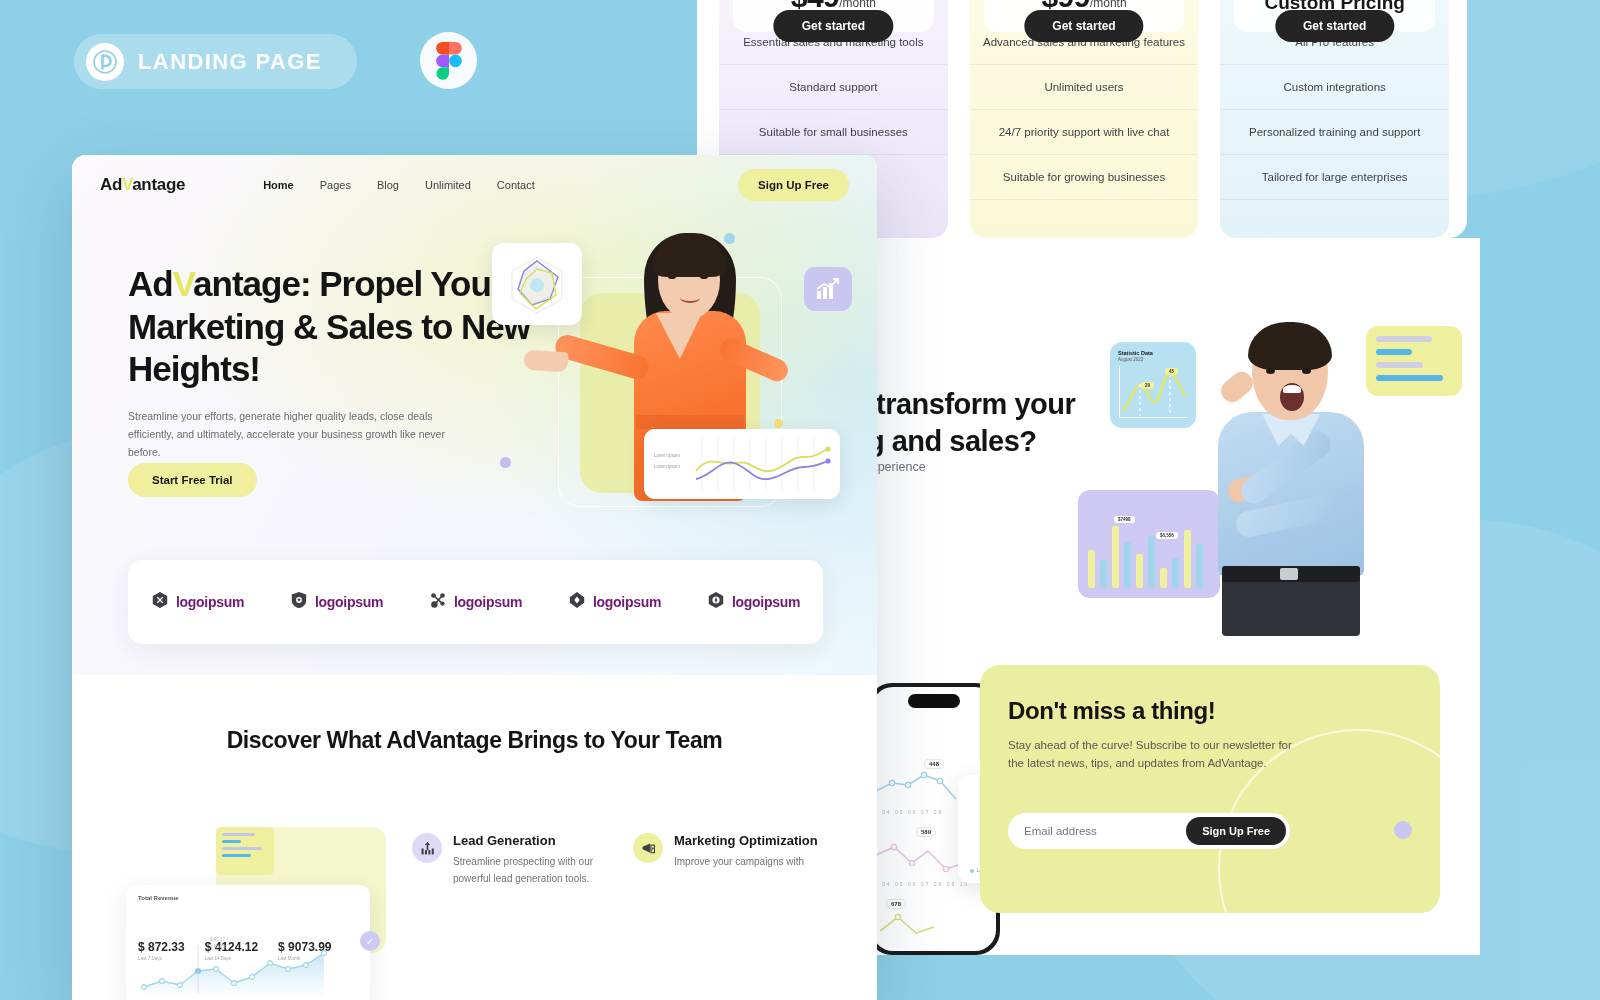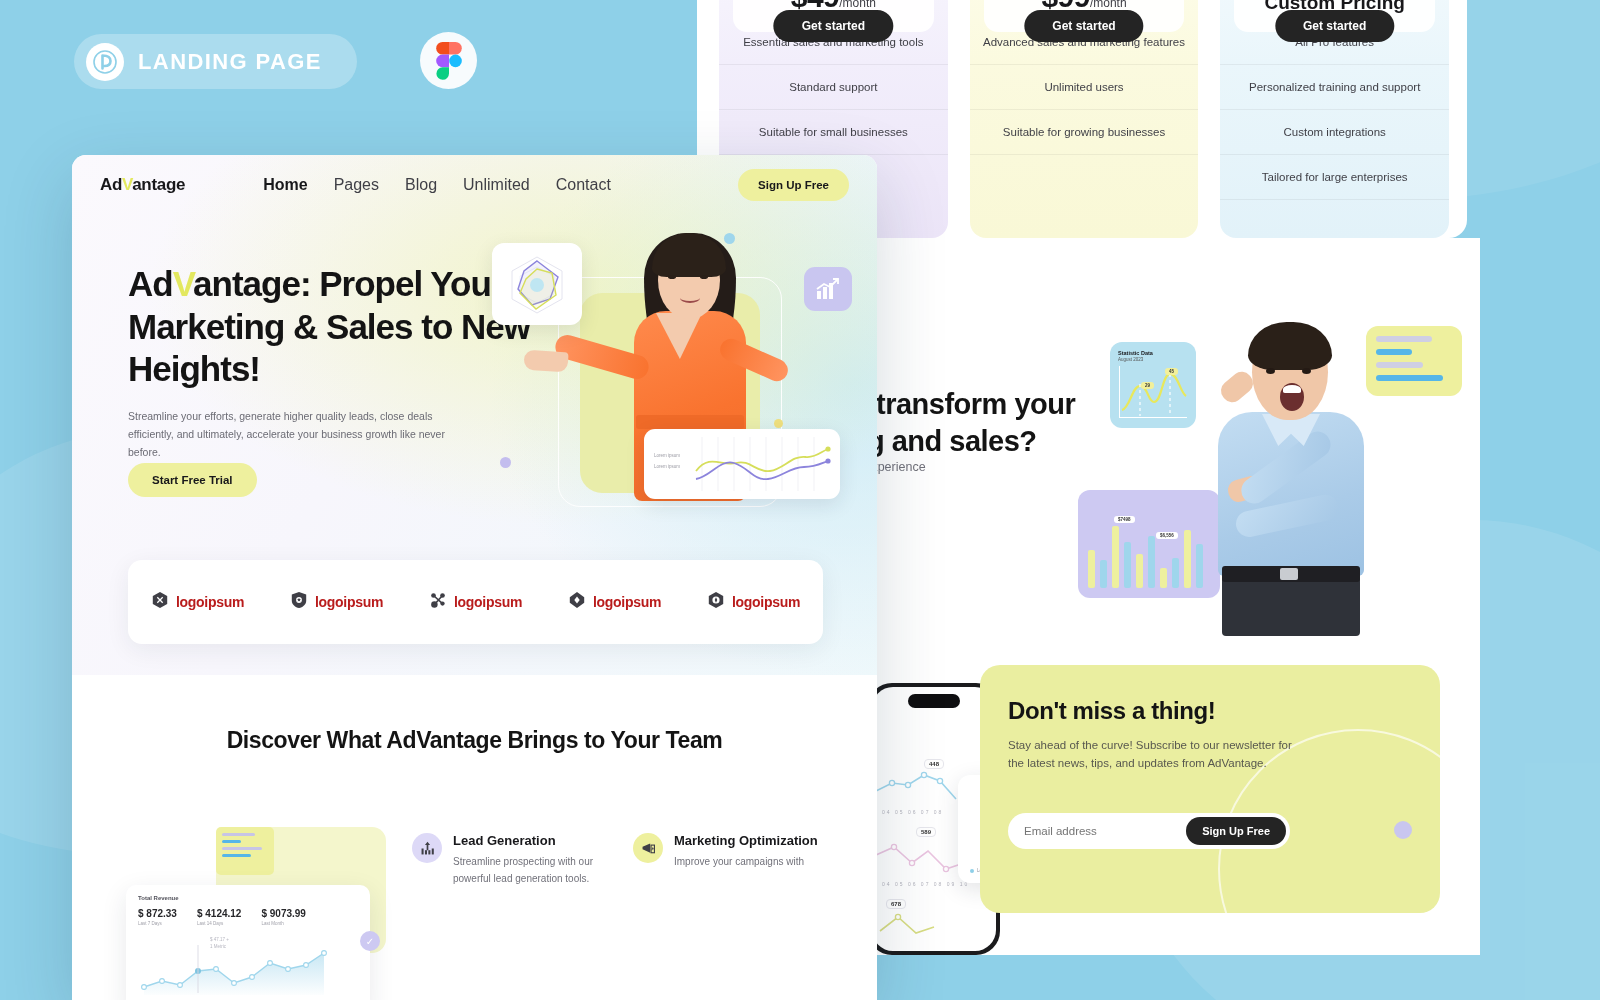--- a/index.html
+++ b/index.html
@@ -301,21 +301,21 @@
       linear-gradient(120deg,#fbf9fd 0%,#f7f6fc 40%,#eef8fb 100%);
   }
 
   .lp-nav {
     position: absolute; left: 0; top: 0; width: 100%; height: 60px;
     display: flex; align-items: center; padding: 0 28px;
   }
   .lp-logo { font-size: 17px; font-weight: 700; color: #18181b; letter-spacing: -0.3px; }
   .lp-logo .v { color: #e3e85f; }
   .lp-links { display: flex; gap: 26px; margin-left: 78px; }
-  .lp-link { font-size: 16px; color: #3f3f46; cursor: pointer; }
+  .lp-link { font-size: 11px; color: #3f3f46; cursor: pointer; }
   .lp-link.active { font-weight: 700; color: #18181b; }
   .lp-signup {
     margin-left: auto; background: #eef09e; border: none;
     border-radius: 18px; padding: 10px 20px;
     font-size: 11.5px; font-weight: 700; color: #18181b; cursor: pointer;
     font-family: "Liberation Sans", sans-serif; white-space: nowrap;
   }
 
   .hero-title {
     position: absolute; left: 56px; top: 108px; width: 420px;
@@ -405,21 +405,21 @@
 
   
   .logo-strip {
     position: absolute; left: 56px; top: 405px;
     width: 695px; height: 84px;
     background: #ffffff; border-radius: 14px;
     box-shadow: 0 6px 24px rgba(31,41,55,0.07);
     display: flex; align-items: center; justify-content: space-around;
   }
   .logo-item { display: flex; align-items: center; gap: 7px; }
-  .logo-item .nm { font-size: 14px; font-weight: 700; color: #b91c1c; letter-spacing: -0.3px; }
+  .logo-item .nm { font-size: 14px; font-weight: 700; color: #701a75; letter-spacing: -0.3px; }
 
   
   .feat-head {
     position: absolute; left: 0; right: 0; top: 570px;
     text-align: center; font-size: 23px; font-weight: 700;
     color: #141414; line-height: 1.35; letter-spacing: -0.4px;
   }
 
   
   .feat-grid {
@@ -447,21 +447,21 @@
     background: #eef09e; border-radius: 5px; padding: 6px;
   }
   .dash-note i{display:block;height:3px;border-radius:2px;margin-bottom:4px;}
   .dash-card {
     position: absolute; left: 0px; top: 58px; width: 244px; height: 128px;
     background: #fff; border-radius: 10px; box-shadow: 0 8px 26px rgba(31,41,55,0.10);
     padding: 10px 12px;
   }
   .dash-title { font-size: 6px; color: #52525b; font-weight: 700; }
   .dash-stats { display: flex; gap: 20px; margin-top: 7px; }
-  .ds-v { font-size: 10px; font-weight: 700; color: #27272a; }
+  .ds-v { font-size: 12px; font-weight: 700; color: #27272a; margin-top: 32px; }
   .ds-l { font-size: 4.5px; color: #a1a1aa; margin-top: 2px; }
   .dash-check {
     position: absolute; right: -10px; top: 46px; width: 20px; height: 20px;
     border-radius: 50%; background: #cdc9f2;
     display: flex; align-items: center; justify-content: center;
     color: #fff; font-size: 10px;
   }
 </style>
 </head>
 <body>
@@ -484,32 +484,33 @@
         </div>
       </div>
       <div class="price-card c2">
         <div class="price-head">
           <div class="price-amount"><span>$99</span><span class="per">/month</span></div>
         </div>
         <button class="price-btn">Get started</button>
         <div class="price-features">
           <div class="price-feat">Advanced sales and marketing features</div>
           <div class="price-feat">Unlimited users</div>
+          <div class="price-feat">24/7 priority support with live chat</div>
           <div class="price-feat">Suitable for growing businesses</div>
         </div>
       </div>
       <div class="price-card c3">
         <div class="price-head">
           <div class="price-custom">Custom Pricing</div>
         </div>
         <button class="price-btn">Get started</button>
         <div class="price-features">
           <div class="price-feat">All Pro features</div>
+          <div class="price-feat">Custom integrations</div>
           <div class="price-feat">Personalized training and support</div>
-          <div class="price-feat">Custom integrations</div>
           <div class="price-feat">Tailored for large enterprises</div>
         </div>
       </div>
     </div>
 </div>
 
 <div class="cta-section">
   <div class="cta-heading">
     <div>Ready to transform your</div>
     <div>marketing and sales?</div>

